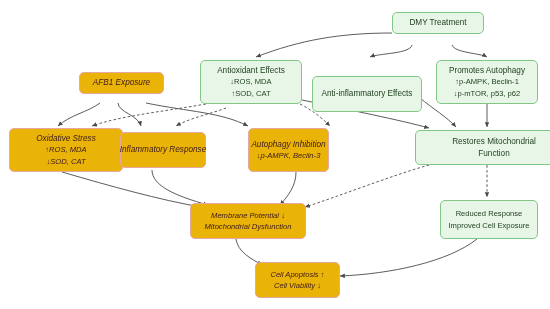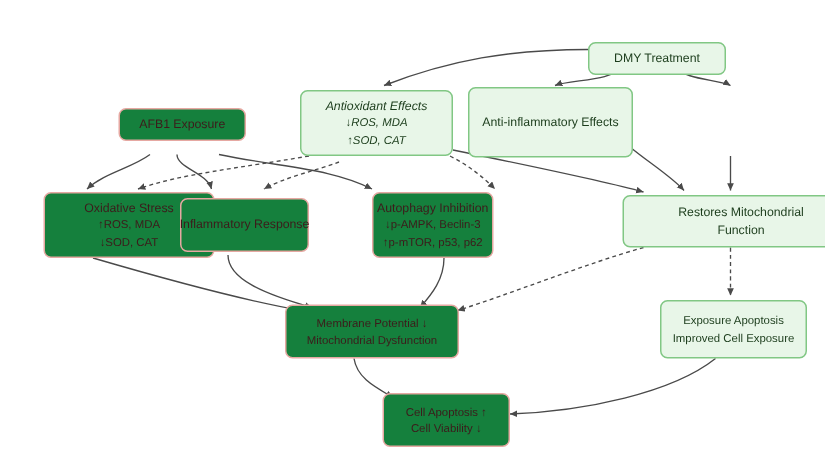--- a/index.html
+++ b/index.html
@@ -5,21 +5,21 @@
   html,body{margin:0;padding:0;background:#ffffff;}
   body{width:550px;height:309px;overflow:hidden;
        font-family:"Liberation Sans","DejaVu Sans",sans-serif;}
   #canvas{position:relative;width:550px;height:309px;background:#fff;}
   svg.edges{position:absolute;left:0;top:0;width:550px;height:309px;pointer-events:none;}
   .node{position:absolute;box-sizing:border-box;display:flex;flex-direction:column;
         align-items:center;justify-content:center;border-radius:5px;border-width:1px;
         border-style:solid;text-align:center;}
   .node .ln{display:block;white-space:nowrap;line-height:11.5px;}
   .green{background:#e8f6e8;border-color:#81c784;color:#1b3c1b;}
-  .pink{background:#15803d;border-color:#e6a8a2;color:#3d1b1b;}
+  .pink{background:#eab308;border-color:#e6a8a2;color:#3d1b1b;font-style:italic;}
   .t10{font-size:8.2px;}
   .t9{font-size:7.6px;}
 </style>
 </head>
 <body>
 
 <div id="canvas">
 
   <svg class="edges" viewBox="0 0 550 309">
     <defs>
@@ -52,67 +52,71 @@
       <path stroke-dasharray="2.6,2.2" d="M429,165 C390,176 340,196 305,207"></path>
 
       <path stroke-dasharray="2.6,2.2" d="M487,165 C487,180 487,190 487,197"></path>
 
       <path d="M236,239 C238,252 250,258 262,265"></path>
 
       <path d="M477,239 C448,262 390,274 340,276"></path>
     </g>
   </svg>
 
-  <div class="node green t10" style="left:392px;top:12px;width:92px;height:22px;margin-top:16px;">
+  <div class="node green t10" style="left:392px;top:12px;width:92px;height:22px;">
     <span class="ln">DMY Treatment</span>
   </div>
 
   <div class="node pink t10" style="left:79px;top:72px;width:85px;height:22px;">
     <span class="ln">AFB1 Exposure</span>
   </div>
 
-  <div class="node green t9" style="left:200px;top:60px;width:102px;height:44px;font-style:italic;">
+  <div class="node green t9" style="left:200px;top:60px;width:102px;height:44px;">
     <span class="ln t10">Antioxidant Effects</span>
     <span class="ln">↓ROS, MDA</span>
     <span class="ln">↑SOD, CAT</span>
   </div>
 
-  <div class="node green t9" style="left:312px;top:58px;width:110px;height:47px;">
+  <div class="node green t9" style="left:312px;top:76px;width:110px;height:36px;">
     <span class="ln t10">Anti-inflammatory Effects</span>
   </div>
 
+  <div class="node green t9" style="left:436px;top:60px;width:102px;height:44px;">
+    <span class="ln t10">Promotes Autophagy</span>
+    <span class="ln">↑p-AMPK, Beclin-1</span>
+    <span class="ln">↓p-mTOR, p53, p62</span>
+  </div>
 
-  <div class="node pink t9" style="left:29px;top:128px;width:114px;height:44px;">
+  <div class="node pink t9" style="left:9px;top:128px;width:114px;height:44px;">
     <span class="ln t10">Oxidative Stress</span>
     <span class="ln">↑ROS, MDA</span>
     <span class="ln">↓SOD, CAT</span>
   </div>
 
   <div class="node pink t9" style="left:120px;top:132px;width:86px;height:36px;gap:29px;">
     <span class="ln t10">Inflammatory Response</span>
   </div>
 
   <div class="node pink t9" style="left:248px;top:128px;width:81px;height:44px;">
     <span class="ln t10">Autophagy Inhibition</span>
     <span class="ln">↓p-AMPK, Beclin-3</span>
-    <span class="ln">↑p-mTOR, p53, p62</span>
   </div>
 
   <div class="node green t10" style="left:415px;top:130px;width:142px;height:35px;padding-left:16px;">
     <span class="ln">Restores Mitochondrial</span>
     <span class="ln">Function</span>
   </div>
 
   <div class="node pink t9" style="left:190px;top:203px;width:116px;height:36px;">
     <span class="ln">Membrane Potential ↓</span>
     <span class="ln">Mitochondrial Dysfunction</span>
   </div>
 
   <div class="node green t9" style="left:440px;top:200px;width:98px;height:39px;">
-    <span class="ln">Exposure Apoptosis</span>
+    <span class="ln">Reduced Response</span>
     <span class="ln">Improved Cell Exposure</span>
   </div>
 
   <div class="node pink t9" style="left:255px;top:262px;width:85px;height:36px;">
     <span class="ln">Cell Apoptosis ↑</span>
     <span class="ln">Cell Viability ↓</span>
   </div>
 
 </div>
 

